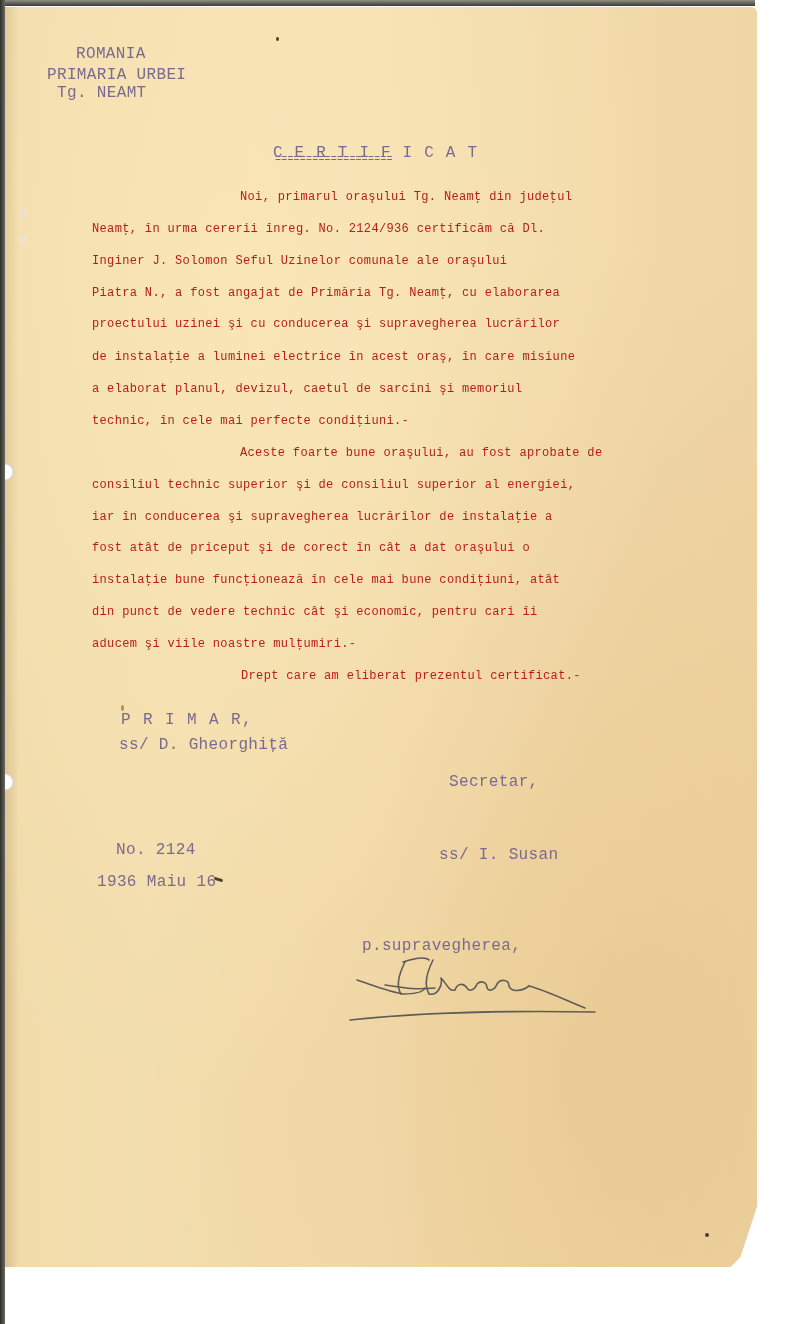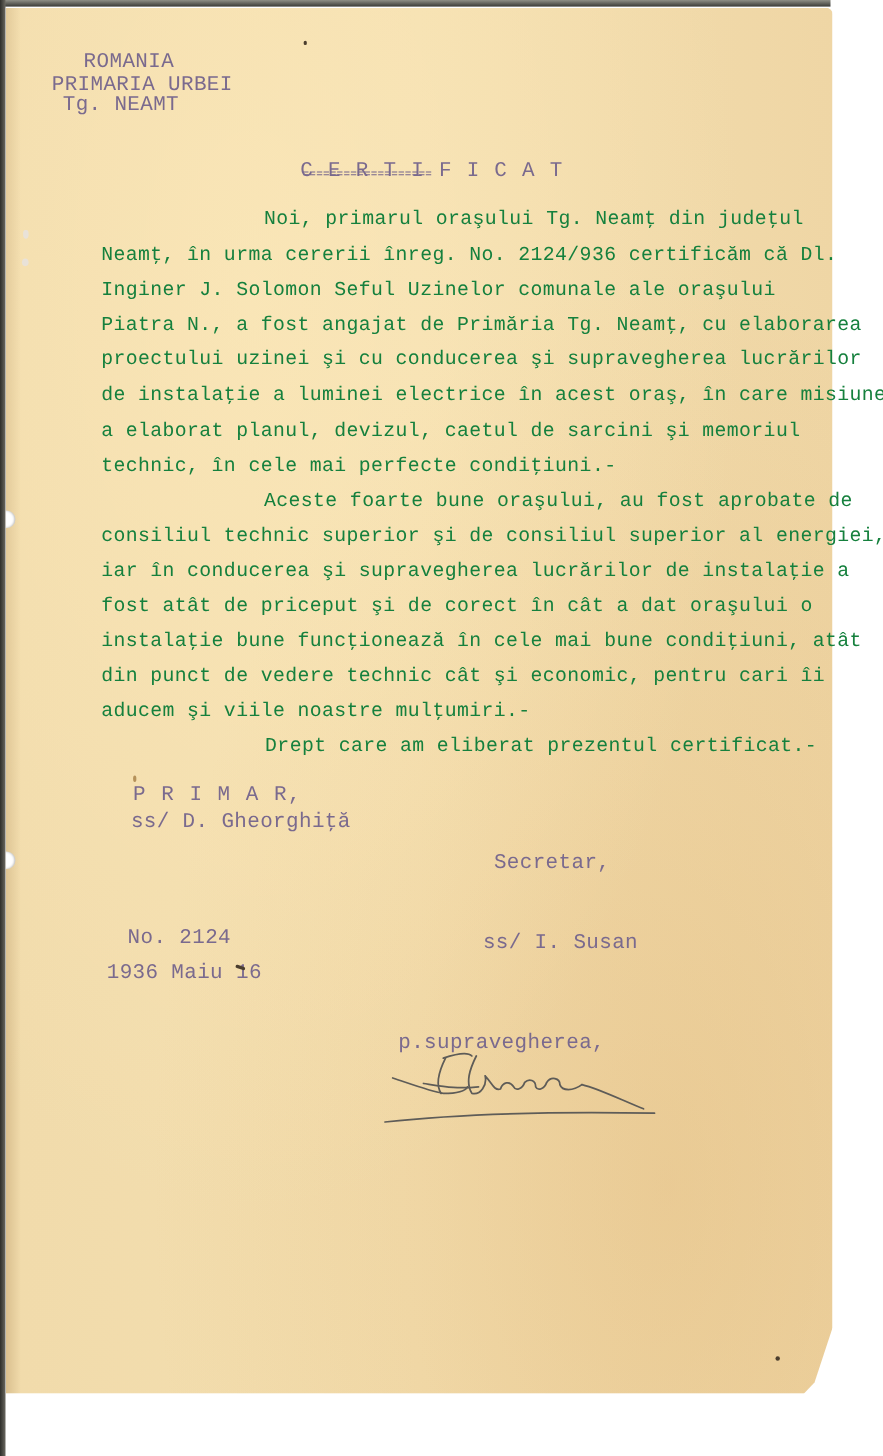--- a/index.html
+++ b/index.html
@@ -23,22 +23,22 @@
       radial-gradient(ellipse at 80% 85%, rgba(220,175,110,0.35), rgba(220,175,110,0) 55%),
       linear-gradient(90deg, #d9bf8e 0px, #f1dbab 14px, #f4dfb0 50%, #efd6a5 100%);
     border-top-right-radius:6px;
     clip-path: polygon(0 0, 100% 0, 100% 95.2%, 97.8% 99.2%, 96.5% 100%, 0 100%);
   }
   .hole {
     position:absolute; left:0; width:9px; height:16px;
     background:#ffffff; border-radius:0 8px 8px 0;
     box-shadow: inset -1px 0 2px rgba(0,0,0,0.25);
   }
-  .ink { color:#7a6a8e; font-size:19px; letter-spacing:0.35px; white-space:pre; position:absolute; }
-  .line { position:absolute; white-space:pre; color:#15803d; font-size:18px; letter-spacing:0.35px; }
+  .ink { color:#7a6a8e; font-size:16px; letter-spacing:0.35px; white-space:pre; position:absolute; }
+  .line { position:absolute; white-space:pre; color:#b91c1c; font-size:12px; letter-spacing:0.35px; }
   .speck { position:absolute; background:#4b3e2e; border-radius:50%; }
   .sig { position:absolute; }
 </style>
 </head>
 <body>
 
 <div class="top-strip"></div>
 <div class="left-edge"></div>
 
 <div class="paper">

